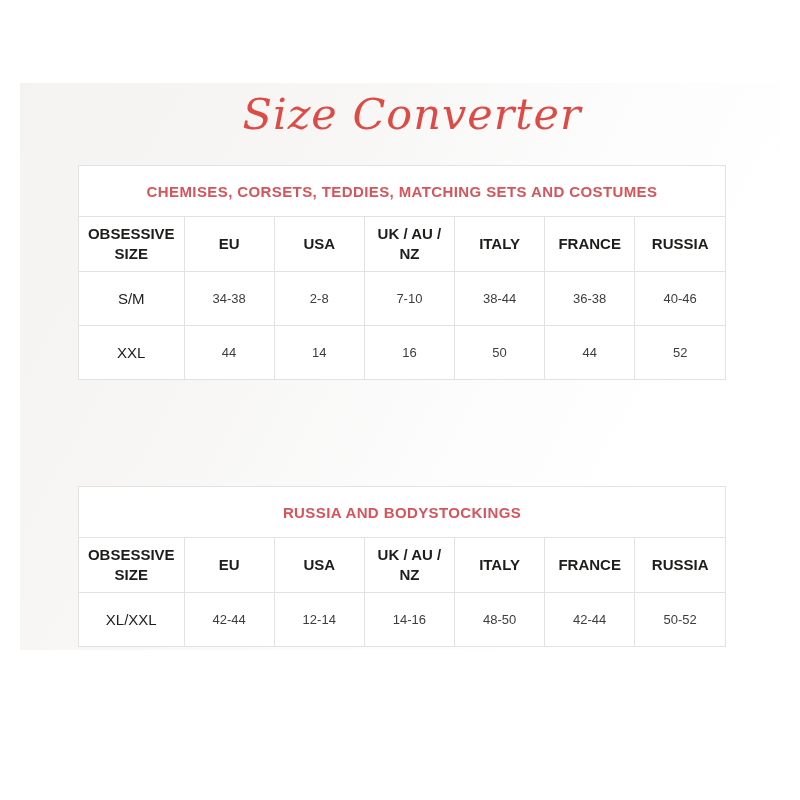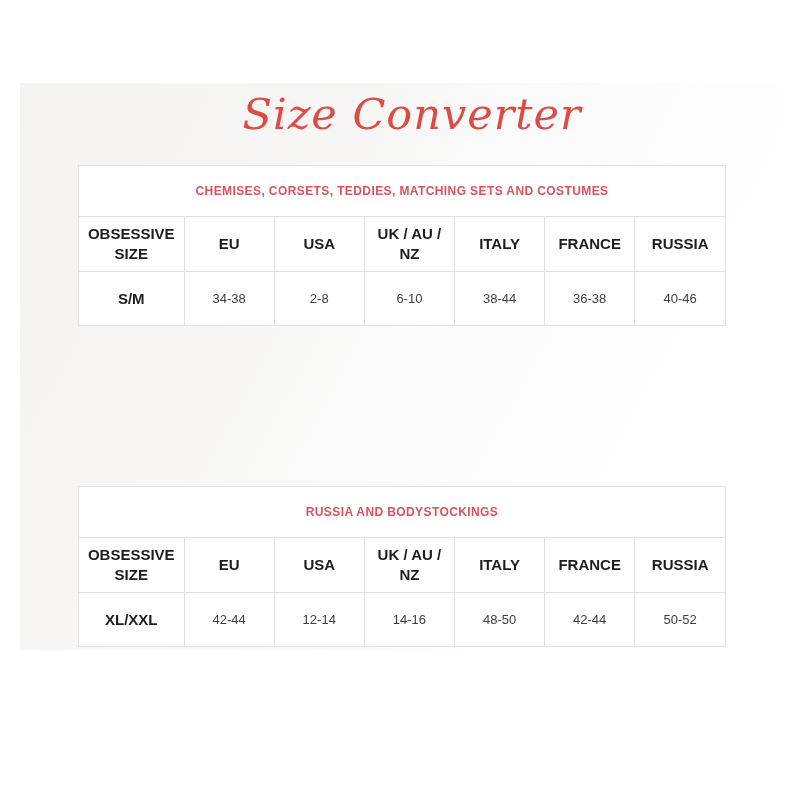--- a/index.html
+++ b/index.html
@@ -32,36 +32,36 @@
   .size-table{
     position:absolute;left:78px;width:646px;
     background:#ffffff;border:1px solid var(--border);
   }
   .table-1{top:165px;}
   .table-2{top:486px;}
   .caption-row{
     height:50px;display:flex;align-items:center;justify-content:center;
     border-bottom:1px solid var(--border);
     color:var(--accent-caption);
-    font-size:12px;font-weight:bold;letter-spacing:0.4px;
+    font-size:15px;font-weight:bold;letter-spacing:0.4px;
   }
   table{width:100%;border-collapse:collapse;table-layout:fixed;}
   col.first-col{width:105px;}
   th{
     height:50px;padding:2px 6px;
     font-size:15px;font-weight:bold;line-height:1.35;
     color:var(--header-text);text-align:center;vertical-align:middle;
   }
   td{
     height:49px;padding:2px 6px;
     font-size:13px;font-weight:normal;
     color:var(--cell-text);text-align:center;vertical-align:middle;
   }
   td.row-label{
-    font-size:15px;font-weight:bold;color:var(--header-text);
+    font-size:15px;font-weight:normal;color:var(--header-text);
   }
   th + th, td + td{border-left:1px solid var(--border);}
   tbody td{border-top:1px solid var(--border);}
 </style>
 </head>
 <body>
 
 <div class="bg-panel"></div>
 
 <h1 class="script-title">Size Converter</h1>
@@ -87,24 +87,33 @@
         <th>ITALY</th>
         <th>FRANCE</th>
         <th>RUSSIA</th>
       </tr>
     </thead>
     <tbody>
       <tr>
         <td class="row-label">S/M</td>
         <td>34-38</td>
         <td>2-8</td>
-        <td>6-10</td>
+        <td>7-10</td>
         <td>38-44</td>
         <td>36-38</td>
         <td>40-46</td>
+      </tr>
+      <tr>
+        <td class="row-label">XXL</td>
+        <td>44</td>
+        <td>14</td>
+        <td>16</td>
+        <td>50</td>
+        <td>44</td>
+        <td>52</td>
       </tr>
     </tbody>
   </table>
 </section>
 
 <section class="size-table table-2">
   <div class="caption-row">RUSSIA AND BODYSTOCKINGS</div>
   <table>
     <colgroup>
         <col class="first-col">

